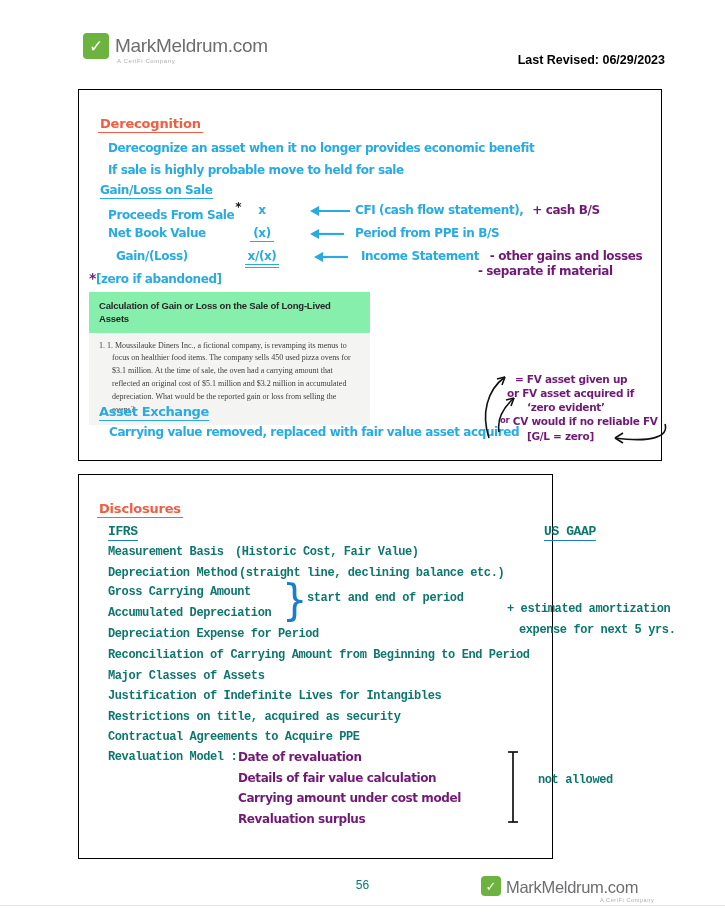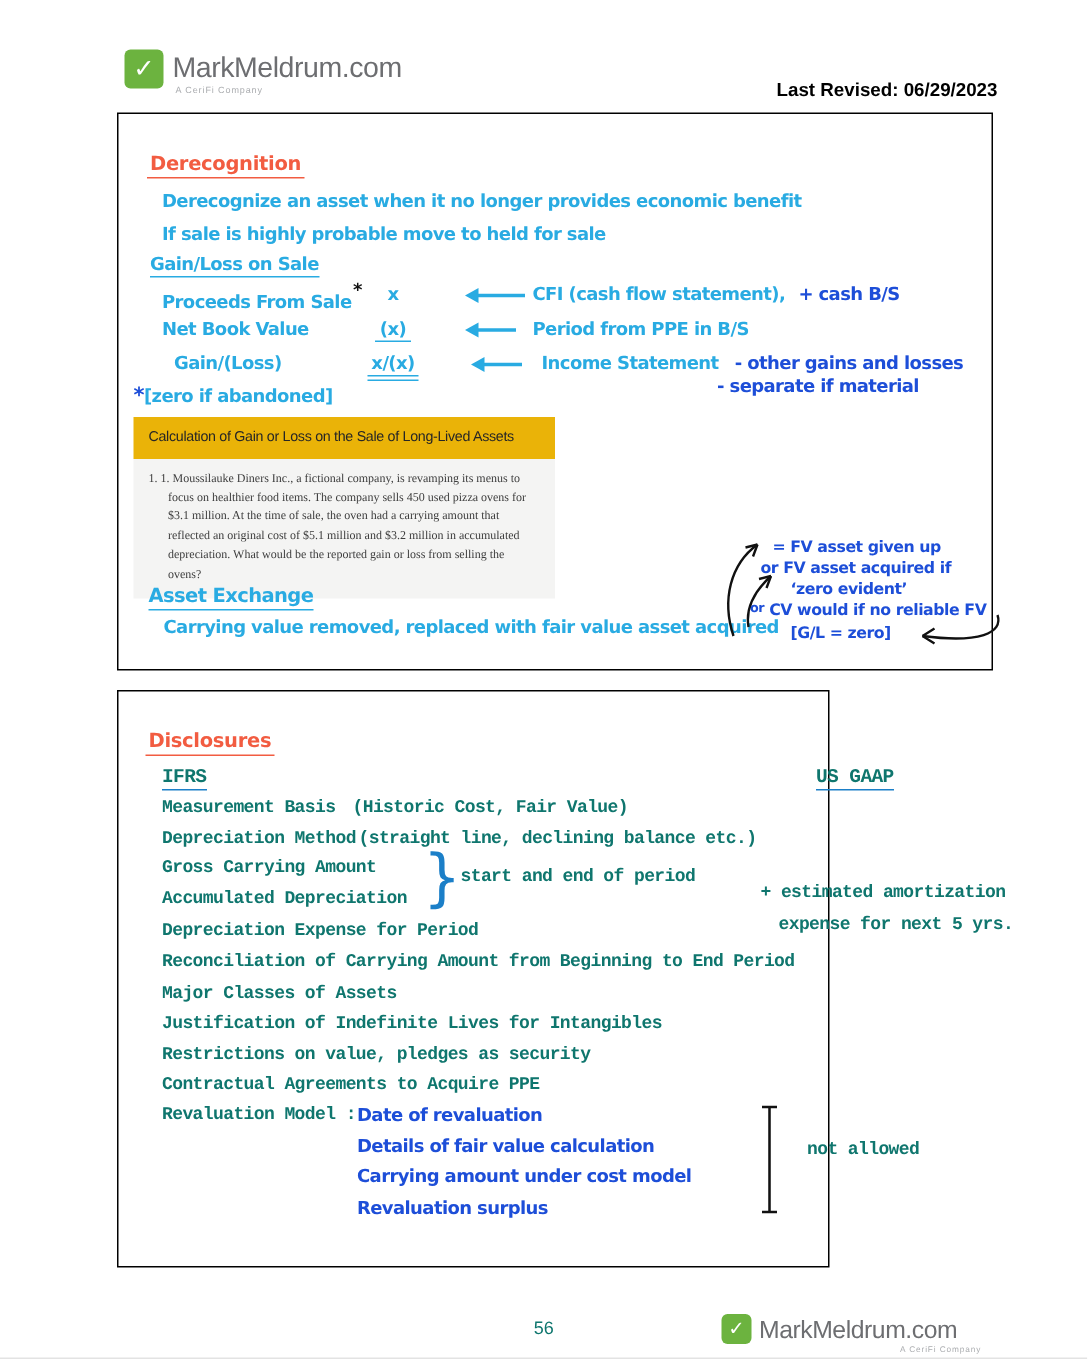--- a/index.html
+++ b/index.html
@@ -13,40 +13,40 @@
   
   .logo-mark { display:flex; align-items:center; justify-content:center;
     background:#6CB33F; color:#fff; border-radius:4px; font-weight:bold; }
   .brand-text { color:#6D6E71; font-family:"Liberation Sans", sans-serif; letter-spacing:-0.3px; }
   .brand-sub { color:#ABADB0; font-family:"Liberation Sans", sans-serif; letter-spacing:0.6px; }
   .last-revised { font-family:"Liberation Sans", sans-serif; font-weight:bold; font-size:12.5px; color:#000; }
   .page-num { font-family:"Liberation Sans", sans-serif; font-size:12px; color:#0f766e; }
   .bottom-rule { position:absolute; left:0; right:0; top:905px; height:1px; background:#e3e3e3; }
 
   
-  .notebox { position:absolute; border:1.6px solid #000; background:#fff; }
+  .notebox { position:absolute; border:1.6px solid #000; background:#fff;margin-top:14px; }
 
   
   .hw { font-weight:bold; font-size:12px; letter-spacing:-0.4px; color:#29ABE2; }
   .hw-blue { font-weight:bold; font-size:12px; letter-spacing:-0.4px; color:#0f766e;font-family:Liberation Mono, monospace; }
-  .hw-black { font-weight:bold; color:#1d4ed8; }
+  .hw-black { font-weight:bold; color:#701a75; }
   .hw-sm { font-size:10.5px; letter-spacing:-0.3px; }
   .red-head { color:#F25C41; font-size:13px; font-weight:bold; letter-spacing:-0.2px;
     border-bottom:1.8px solid #F25C41; padding:0 2px 1px 2px; }
   .u-cyan { border-bottom:1.6px solid #29ABE2; padding-bottom:1px; }
   .u-blue { border-bottom:1.6px solid #1B7FC8; padding-bottom:1px; }
   .val { display:inline-block; min-width:36px; text-align:center; }
   .ul-single { border-bottom:1.6px solid #29ABE2; padding:0 3px 1px 3px; }
   .ul-double { border-bottom:4px double #29ABE2; padding:0 3px 1px 3px; }
   sup.star { font-size:12px; color:#111; position:relative; top:-3px; left:1px; font-weight:bold; }
 
   
   .excerpt { position:absolute; width:281px; }
-  .excerpt-head { background:#eab308; color:#262626; font-family:"Liberation Sans", sans-serif;
-    font-weight:normal; font-size:9.5px; letter-spacing:-0.2px; line-height:1.35; padding:8px 10px 7px 10px;
+  .excerpt-head { background:#86efac; color:#262626; font-family:"Liberation Sans", sans-serif;
+    font-weight:bold; font-size:9.5px; letter-spacing:-0.2px; line-height:1.35; padding:8px 10px 7px 10px;
     white-space:normal; }
   .excerpt-body { background:#F4F4F3; color:#3d3d3d; font-family:"Liberation Serif", serif;
     font-size:8px; line-height:1.6; padding:7px 10px 9px 10px; white-space:normal; }
   .hang { padding-left:13px; text-indent:-13px; }
 
   .brace { font-size:40px; font-weight:normal; color:#1B7FC8; transform:scaleY(1.05); line-height:1; }
 </style>
 </head>
 <body>
 
@@ -145,21 +145,21 @@
     <div class="abs brace" style="left:203px; top:105px;">}</div>
     <div class="abs hw-blue" style="left:228px; top:116px;">start and end of period</div>
 
     <div class="abs hw-blue" style="left:428px; top:127px;">+ estimated amortization</div>
     <div class="abs hw-blue" style="left:440px; top:148px;">expense for next 5 yrs.</div>
 
     <div class="abs hw-blue" style="left:29px; top:152px;">Depreciation Expense for Period</div>
     <div class="abs hw-blue" style="left:29px; top:173px;">Reconciliation of Carrying Amount from Beginning to End Period</div>
     <div class="abs hw-blue" style="left:29px; top:194px;">Major Classes of Assets</div>
     <div class="abs hw-blue" style="left:29px; top:214px;">Justification of Indefinite Lives for Intangibles</div>
-    <div class="abs hw-blue" style="left:29px; top:235px;">Restrictions on value, pledges as security</div>
+    <div class="abs hw-blue" style="left:29px; top:235px;">Restrictions on title, acquired as security</div>
     <div class="abs hw-blue" style="left:29px; top:255px;">Contractual Agreements to Acquire PPE</div>
 
     <div class="abs hw-blue" style="left:29px; top:275px;">Revaluation Model :</div>
     <div class="abs hw-black" style="left:159px; top:275px; font-size:12px; letter-spacing:-0.4px;">Date of revaluation</div>
     <div class="abs hw-black" style="left:159px; top:296px; font-size:12px; letter-spacing:-0.4px;">Details of fair value calculation</div>
     <div class="abs hw-black" style="left:159px; top:316px; font-size:12px; letter-spacing:-0.4px;">Carrying amount under cost model</div>
     <div class="abs hw-black" style="left:159px; top:337px; font-size:12px; letter-spacing:-0.4px;">Revaluation surplus</div>
 
     <svg class="abs" style="left:426px; top:273px;" width="16" height="78">
       <line x1="8" y1="4" x2="8" y2="74" stroke="#111" stroke-width="1.7"></line>

